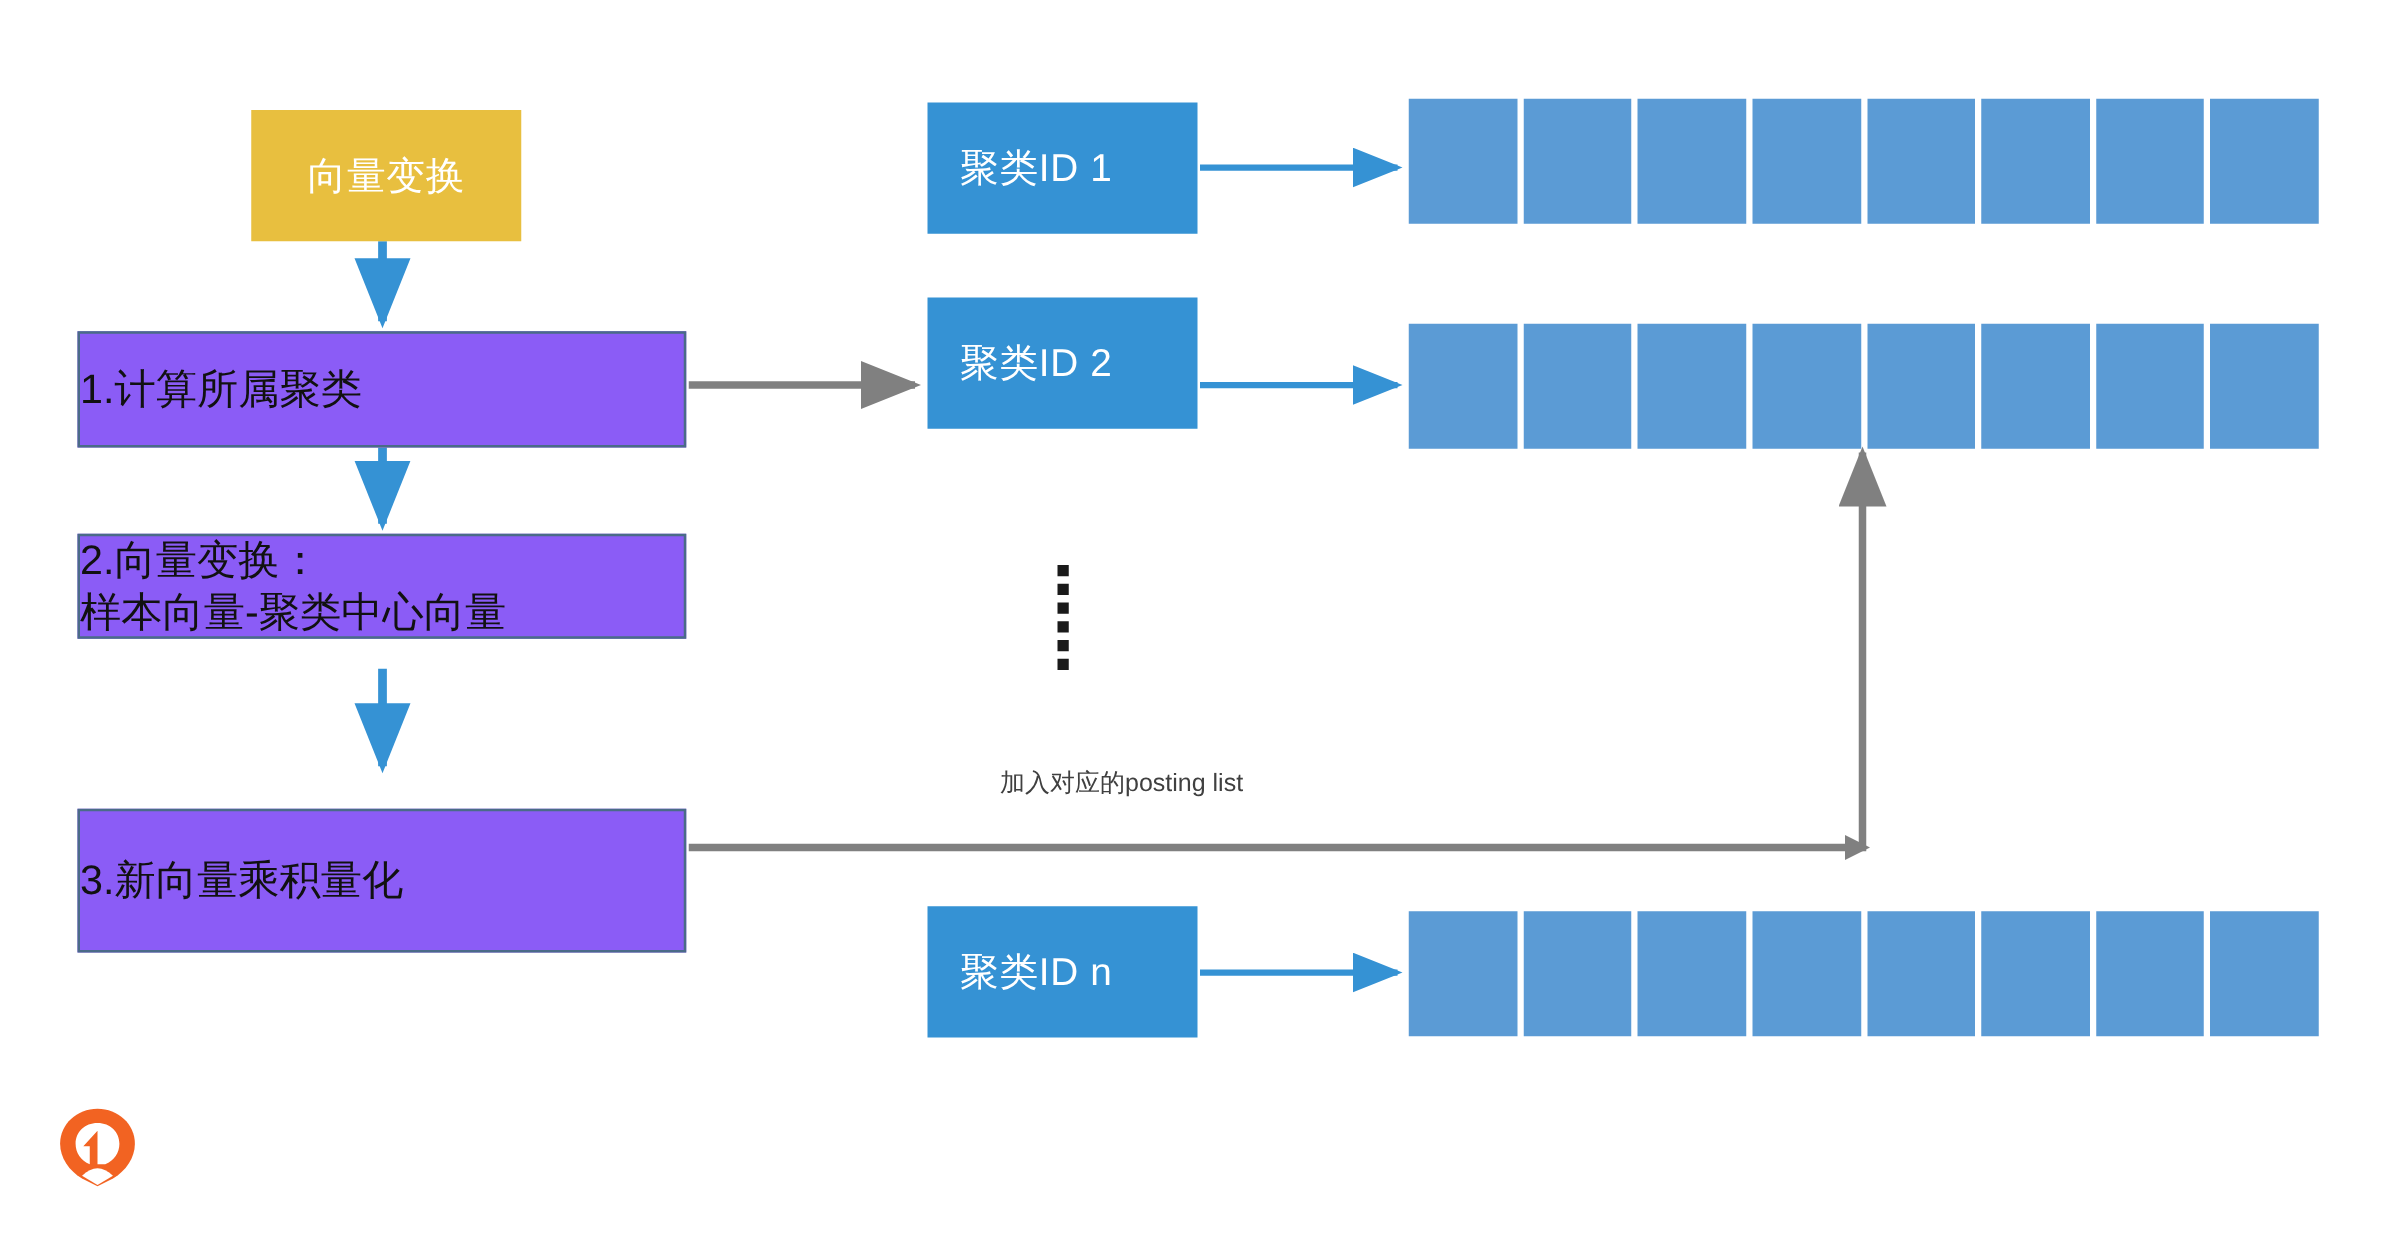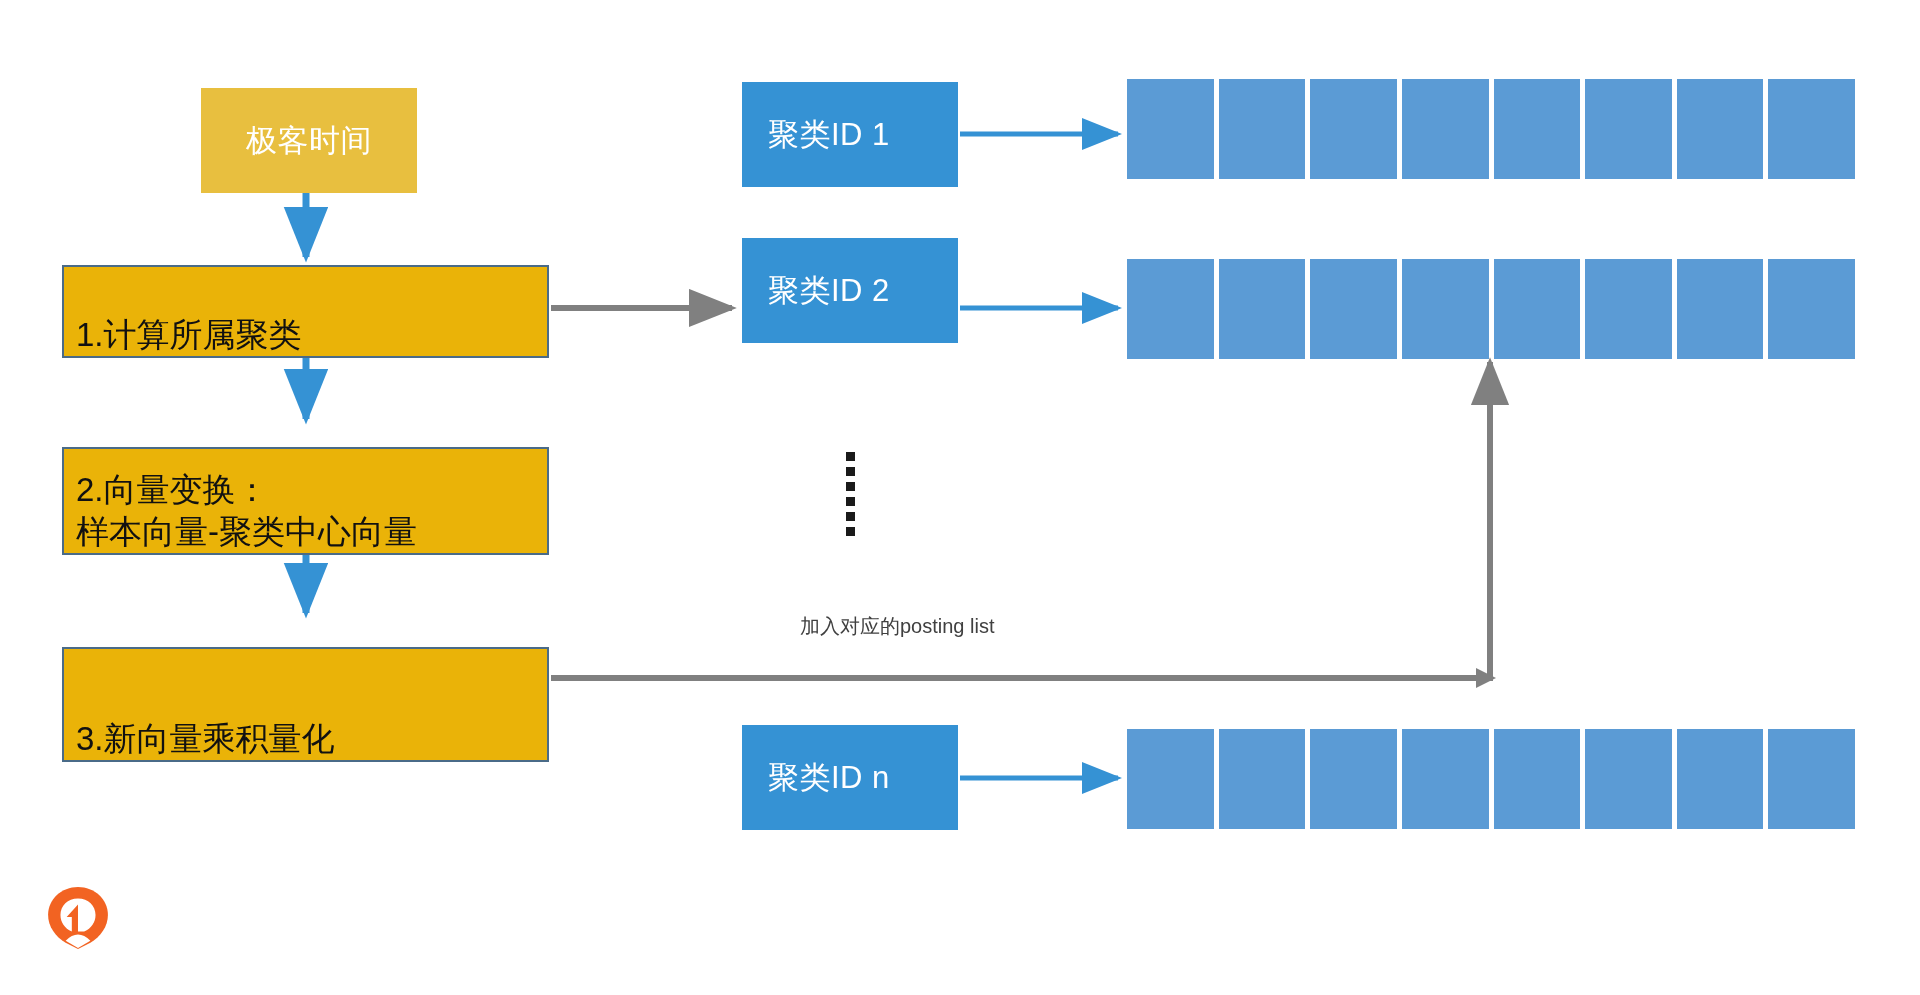--- a/index.html
+++ b/index.html
@@ -36,34 +36,33 @@
     justify-content: center;
   }
   .sample-box .txt {
     color: #FFFFFF;
     font-size: 31px;
     letter-spacing: 0.5px;
   }
   
   .proc {
     border: 2px solid #4A6B88;
-    background: #eab308;
+    background: #8b5cf6;
     left: 62px;
     width: 487px;
-    padding-left: 12px;
-    align-items: flex-end;
+    padding-left: 0;
   }
   .proc .txt {
     color: #111111;
     font-size: 33px;
     line-height: 1.28;
     white-space: pre-line;
   }
   .proc-1 { top: 265px; height: 93px; }
-  .proc-2 { top: 427px; height: 108px; margin-top: 20px; }
+  .proc-2 { top: 427px; height: 84px; }
   .proc-3 { top: 621px; height: 115px; margin-top: 26px; }
 
   
   .cluster {
     left: 742px;
     width: 216px;
     height: 105px;
     background: #3592D4;
     padding-left: 26px;
   }
@@ -160,21 +159,21 @@
 
   <line x1="960" y1="134" x2="1118" y2="134" stroke="#3592D4" stroke-width="5" marker-end="url(#blueArrow)"></line>
   <line x1="960" y1="308" x2="1118" y2="308" stroke="#3592D4" stroke-width="5" marker-end="url(#blueArrow)"></line>
   <line x1="960" y1="778" x2="1118" y2="778" stroke="#3592D4" stroke-width="5" marker-end="url(#blueArrow)"></line>
 
   <path d="M551,678 L1490,678 L1490,362" fill="none" stroke="#808080" stroke-width="6" marker-end="url(#grayArrow)"></path>
   <polygon points="1476,668 1496,678 1476,688" fill="#808080"></polygon>
 </svg>
 
 <div class="node sample-box">
-  <span class="txt">极客时间</span>
+  <span class="txt">向量变换</span>
 </div>
 
 <div class="node proc proc-1">
   <span class="txt">1.计算所属聚类</span>
 </div>
 <div class="node proc proc-2">
   <span class="txt">2.向量变换：
   样本向量-聚类中心向量</span>
 </div>
 <div class="node proc proc-3">

